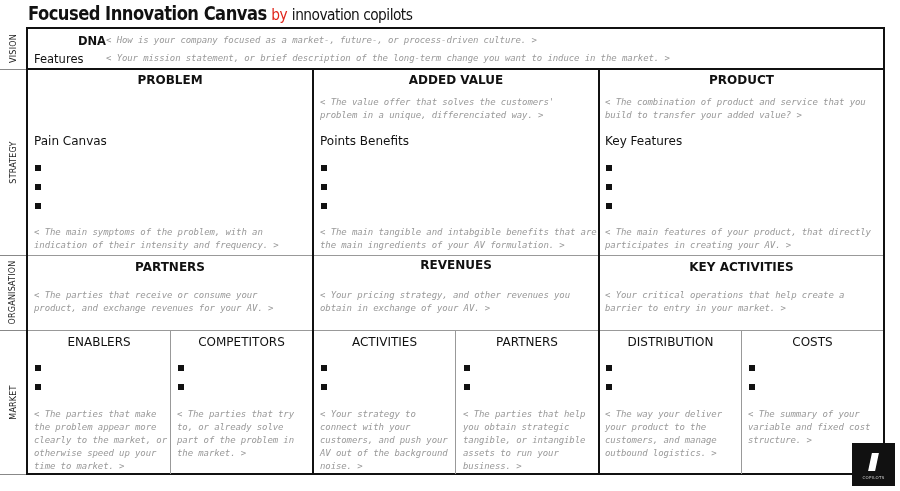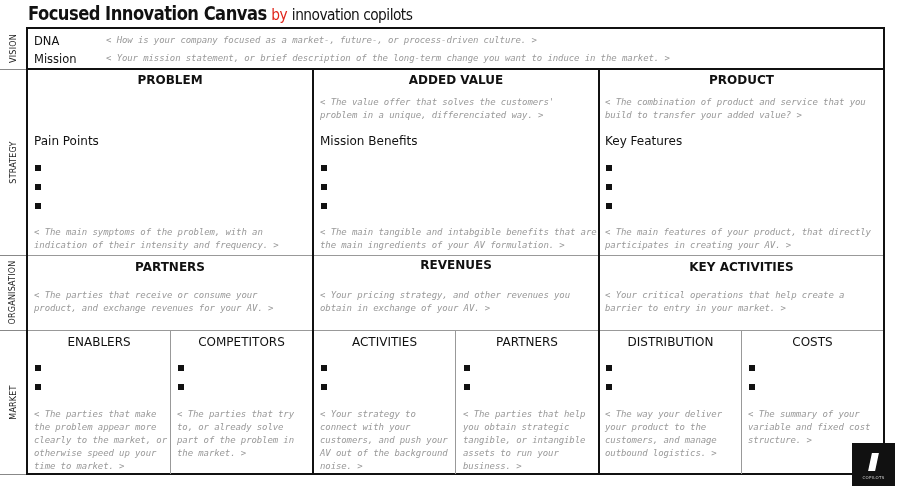--- a/index.html
+++ b/index.html
@@ -34,21 +34,21 @@
   .thin-h { position: absolute; height: 1px; background: #999; }
   .thin-v { position: absolute; width: 1px; background: #999; }
 
   .cell { position: absolute; }
   .hint {
     font-family: "DejaVu Sans Mono", monospace; font-style: italic;
     font-size: 9px; color: #999; line-height: 13px; letter-spacing: -0.1px;
   }
   .vision-row { position: absolute; left: 34px; display: flex; align-items: center; }
   .vision-key { width: 72px; font-size: 11.5px; color: #111; }
-  .vision-key.bold { font-weight: normal; }
+  .vision-key.bold { font-weight: bold; text-align: right; }
 
   .block-title { text-align: center; font-weight: bold; font-size: 12px; color: #111; }
   .sub-title { text-align: center; font-size: 12px; color: #111; }
   .sub-label { font-size: 12px; color: #111; }
   .bullet { width: 6px; height: 6px; background: #111; position: absolute; }
 
   .logo {
     position: absolute; left: 852px; top: 443px; width: 43px; height: 43px; background: #111;
     display: flex; flex-direction: column; align-items: center; justify-content: center;
   }
@@ -89,37 +89,37 @@
 <div class="vline" style="left:598px;top:69px;height:405px;"></div>
 <div class="thin-v" style="left:170px;top:331px;height:143px;"></div>
 <div class="thin-v" style="left:455px;top:331px;height:143px;"></div>
 <div class="thin-v" style="left:741px;top:331px;height:143px;"></div>
 
 <div class="vision-row" style="top:33px;height:15px;">
   <div class="vision-key bold">DNA</div>
   <div class="hint">&lt; How is your company focused as a market-, future-, or process-driven culture. &gt;</div>
 </div>
 <div class="vision-row" style="top:51px;height:15px;">
-  <div class="vision-key">Mission</div>
+  <div class="vision-key">Features</div>
   <div class="hint">&lt; Your mission statement, or brief description of the long-term change you want to induce in the market. &gt;</div>
 </div>
 
 <div class="cell" style="left:28px;top:70px;width:284px;height:185px;">
   <div class="block-title" style="margin-top:3px;">PROBLEM</div>
-  <div class="sub-label" style="position:absolute;left:6px;top:64px;">Pain Points</div>
+  <div class="sub-label" style="position:absolute;left:6px;top:64px;">Pain Canvas</div>
   <div class="bullet" style="left:7px;top:95px;"></div>
   <div class="bullet" style="left:7px;top:114px;"></div>
   <div class="bullet" style="left:7px;top:133px;"></div>
   <div class="hint" style="position:absolute;left:6px;top:156px;width:275px;">&lt; The main symptoms of the problem, with an indication of their intensity and frequency. &gt;</div>
 </div>
 
 <div class="cell" style="left:314px;top:70px;width:284px;height:185px;">
   <div class="block-title" style="margin-top:3px;">ADDED VALUE</div>
   <div class="hint" style="position:absolute;left:6px;top:26px;width:270px;">&lt; The value offer that solves the customers' problem in a unique, differenciated way. &gt;</div>
-  <div class="sub-label" style="position:absolute;left:6px;top:64px;">Mission Benefits</div>
+  <div class="sub-label" style="position:absolute;left:6px;top:64px;">Points Benefits</div>
   <div class="bullet" style="left:7px;top:95px;"></div>
   <div class="bullet" style="left:7px;top:114px;"></div>
   <div class="bullet" style="left:7px;top:133px;"></div>
   <div class="hint" style="position:absolute;left:6px;top:156px;width:278px;">&lt; The main tangible and intabgible benefits that are the main ingredients of your AV formulation. &gt;</div>
 </div>
 
 <div class="cell" style="left:600px;top:70px;width:283px;height:185px;">
   <div class="block-title" style="margin-top:3px;">PRODUCT</div>
   <div class="hint" style="position:absolute;left:5px;top:26px;width:270px;">&lt; The combination of product and service that you build to transfer your added value? &gt;</div>
   <div class="sub-label" style="position:absolute;left:5px;top:64px;">Key Features</div>

